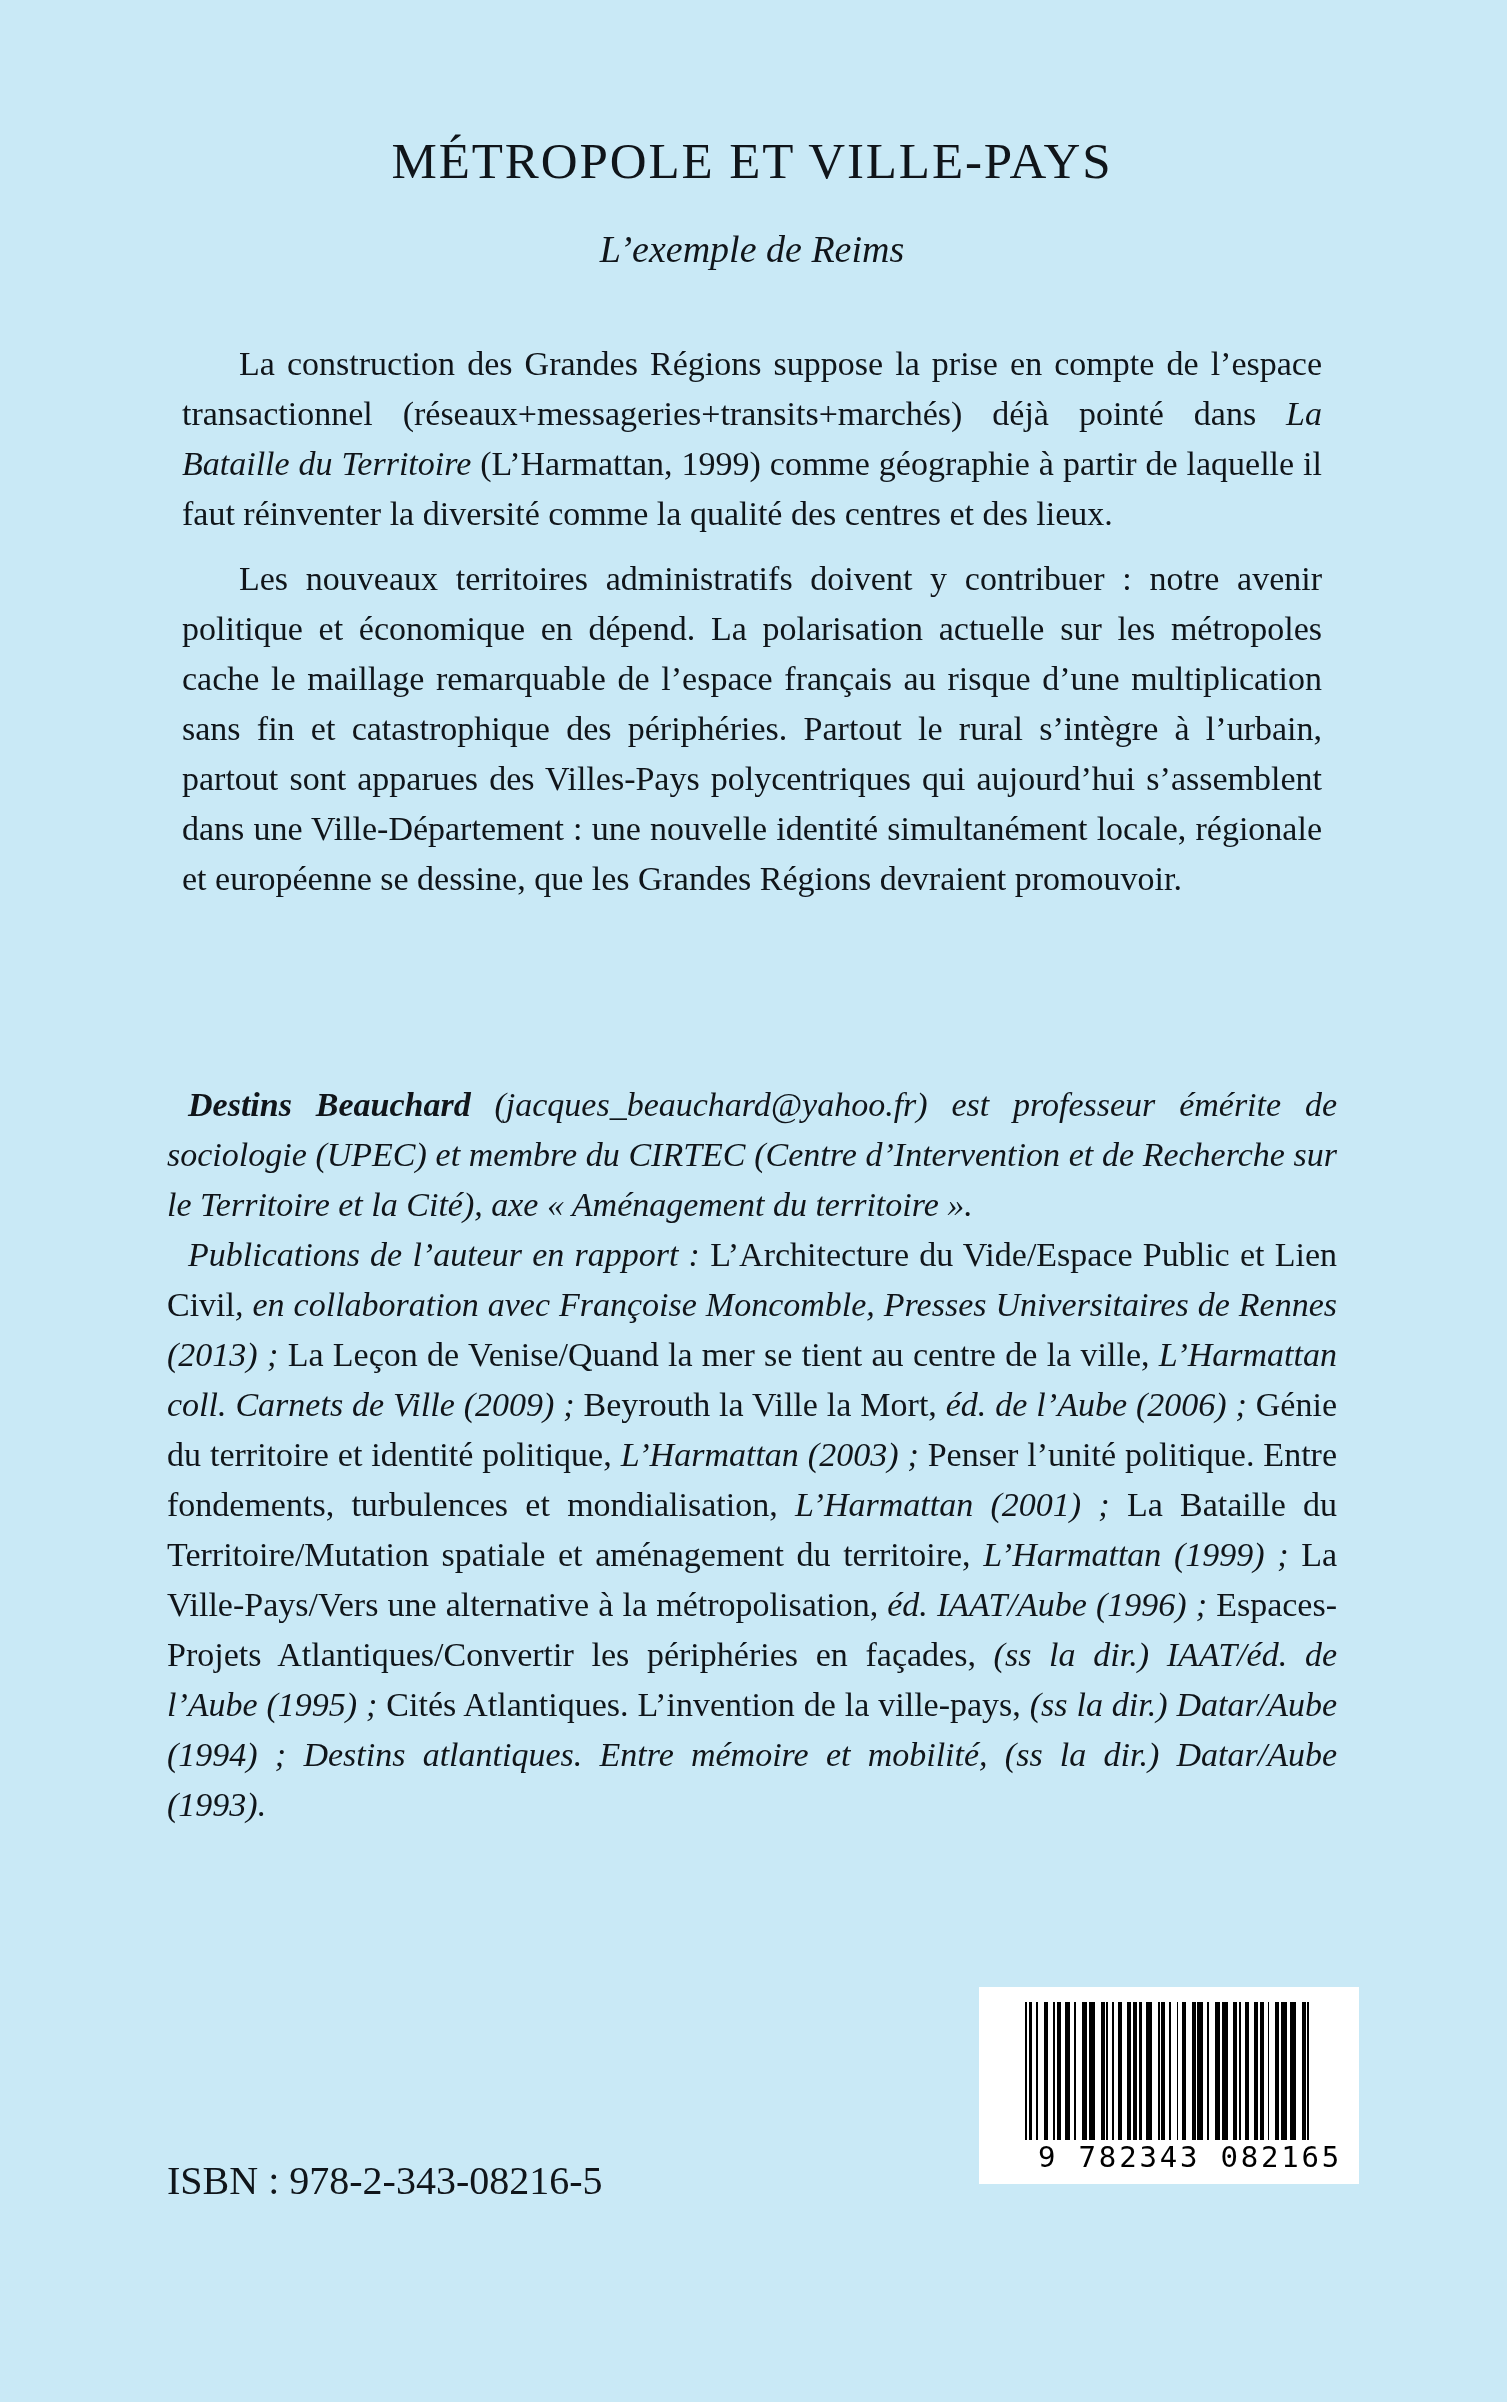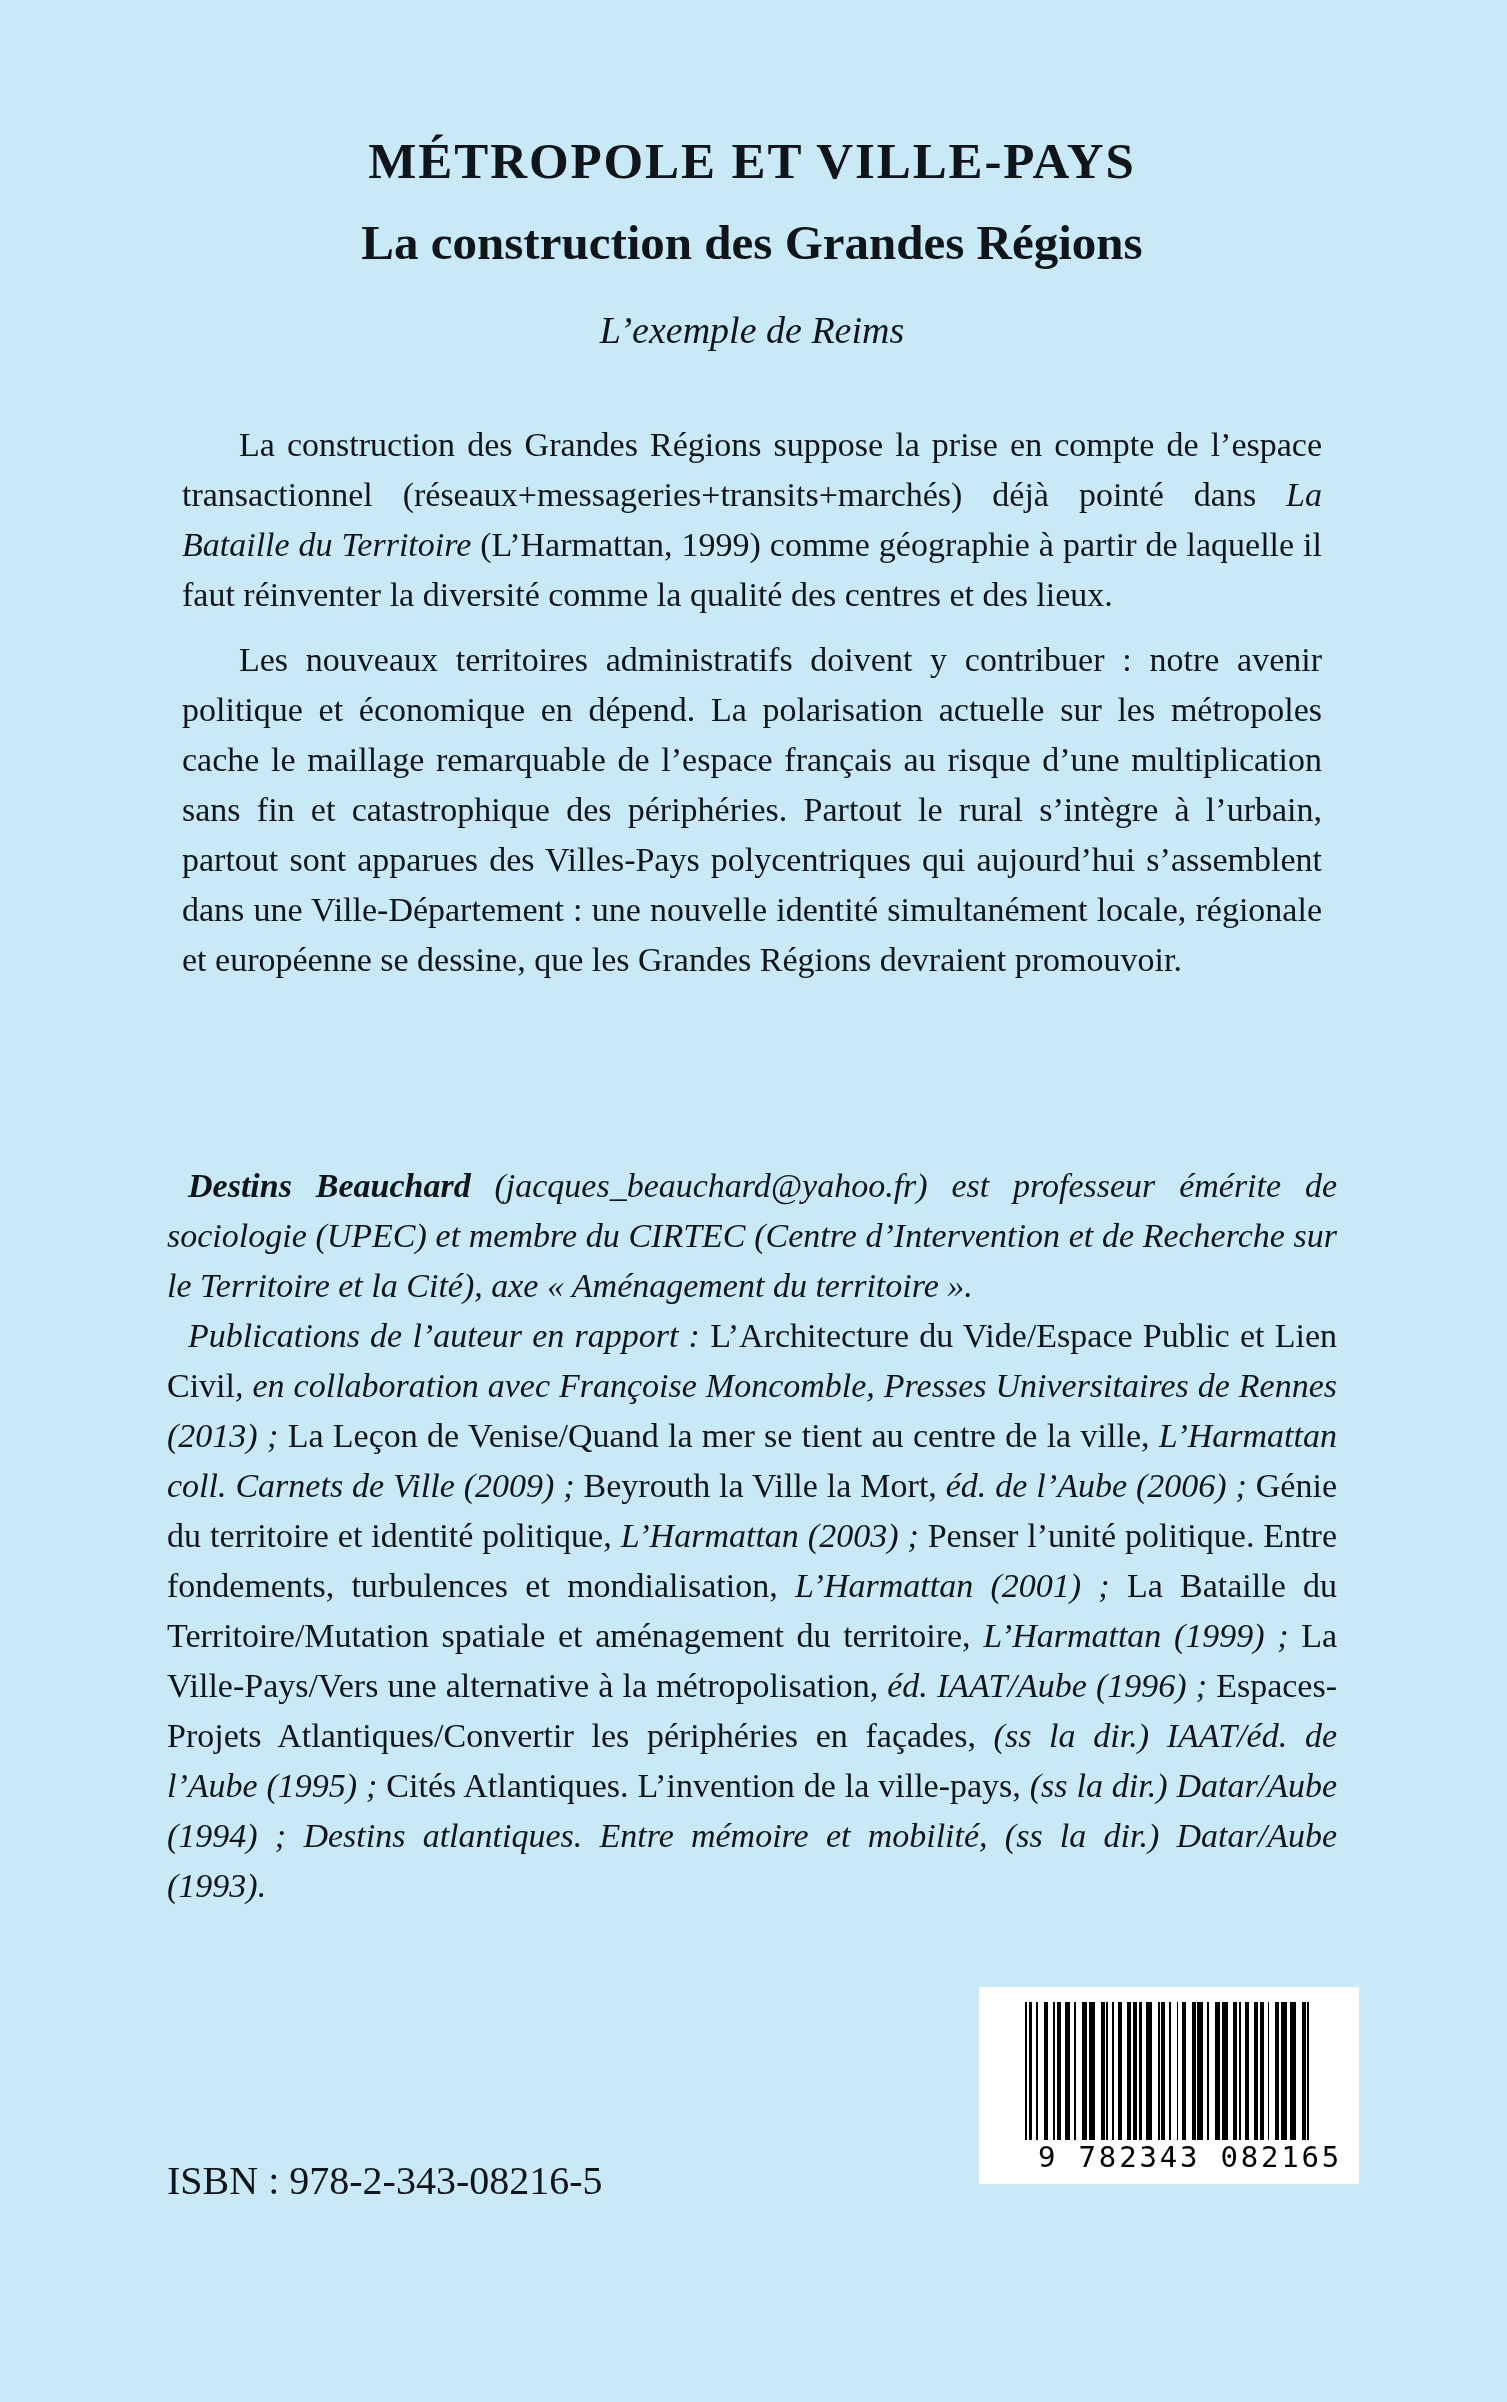--- a/index.html
+++ b/index.html
@@ -16,21 +16,21 @@
     color: #10151a;
     font-family: "Liberation Serif", "DejaVu Serif", serif;
     overflow: hidden;
     box-sizing: border-box;
     padding: 132px 171px 0 167px;
   }
   .cover-header { text-align: center; }
   .cover-title {
     margin: 0;
     font-size: 51px;
-    font-weight: bold;
+    font-weight: normal;
     letter-spacing: 1.9px;
     line-height: 1.15;
   }
   .cover-subtitle {
     margin: 24.6px 0 0 0;
     font-size: 49px;
     font-weight: bold;
     line-height: 1.15;
   }
   .cover-edition {
@@ -101,21 +101,20 @@
     position: relative;
   }
 </style>
 </head>
 <body>
 
 <div class="page" style="background: rgb(201, 233, 246); color: rgb(16, 21, 26);">
 
   <header class="cover-header">
     <h1 class="cover-title">MÉTROPOLE ET VILLE-PAYS</h1>
-    <h2 class="cover-subtitle">La construction des Grandes Régions</h2>
     <div class="cover-edition">L’exemple de Reims</div>
   </header>
 
   <section class="synopsis">
     <p><span class="seg-roman">La construction des Grandes Régions suppose la prise en compte de l’espace transactionnel (réseaux+messageries+transits+marchés) déjà pointé dans </span><span class="seg-italic">La Bataille du Territoire</span><span class="seg-roman"> (L’Harmattan, 1999) comme géographie à partir de laquelle il faut réinventer la diversité comme la qualité des centres et des lieux.</span></p>
     <p><span class="seg-roman">Les nouveaux territoires administratifs doivent y contribuer : notre avenir politique et économique en dépend. La polarisation actuelle sur les métropoles cache le maillage remarquable de l’espace français au risque d’une multiplication sans fin et catastrophique des périphéries. Partout le rural s’intègre à l’urbain, partout sont apparues des Villes-Pays polycentriques qui aujourd’hui s’assemblent dans une Ville-Département : une nouvelle identité simultanément locale, régionale et européenne se dessine, que les Grandes Régions devraient promouvoir.</span></p>
   </section>
 
   <section class="bio">
     <p><span class="seg-bold-italic">Destins Beauchard</span><span class="seg-italic"> (jacques_beauchard@yahoo.fr) est professeur émérite de sociologie (UPEC) et membre du CIRTEC (Centre d’Intervention et de Recherche sur le Territoire et la Cité), axe « Aménagement du territoire ».</span></p>

